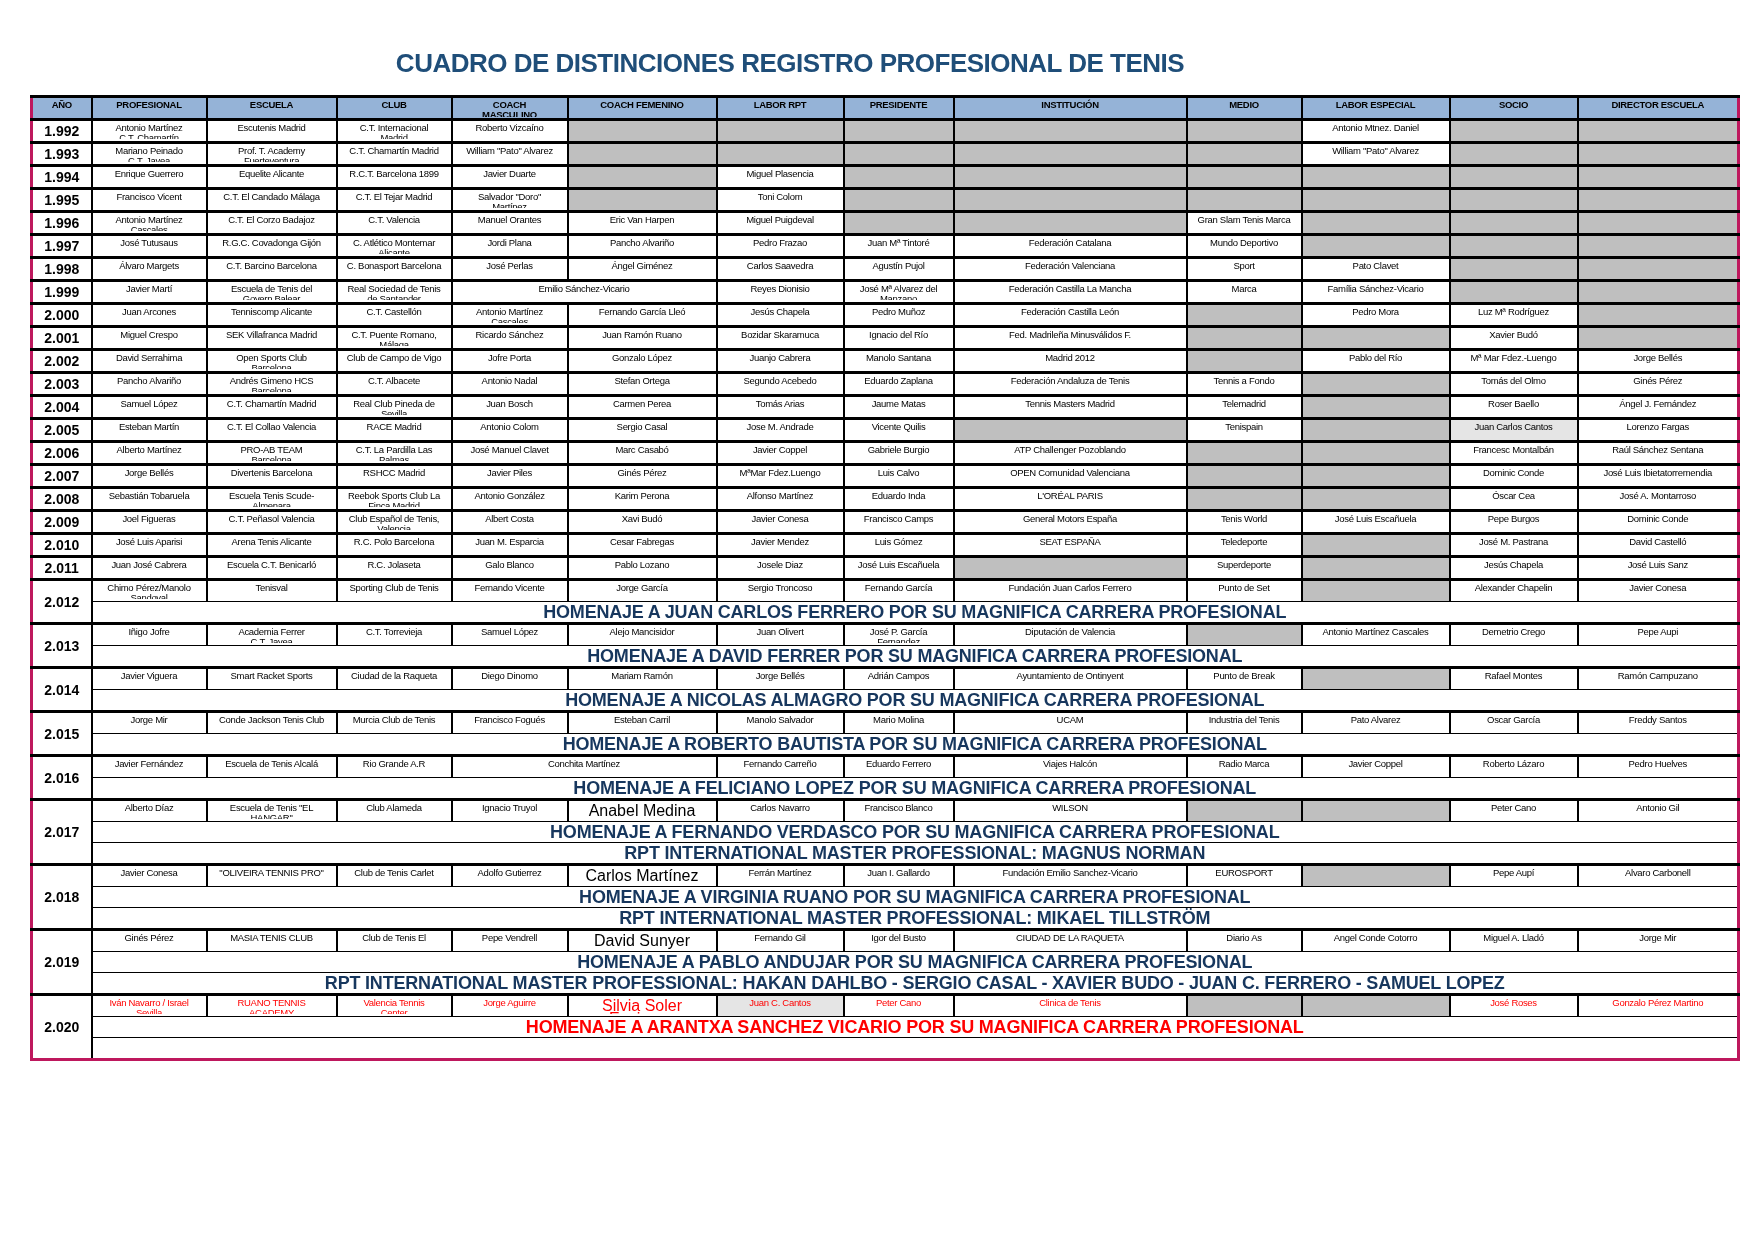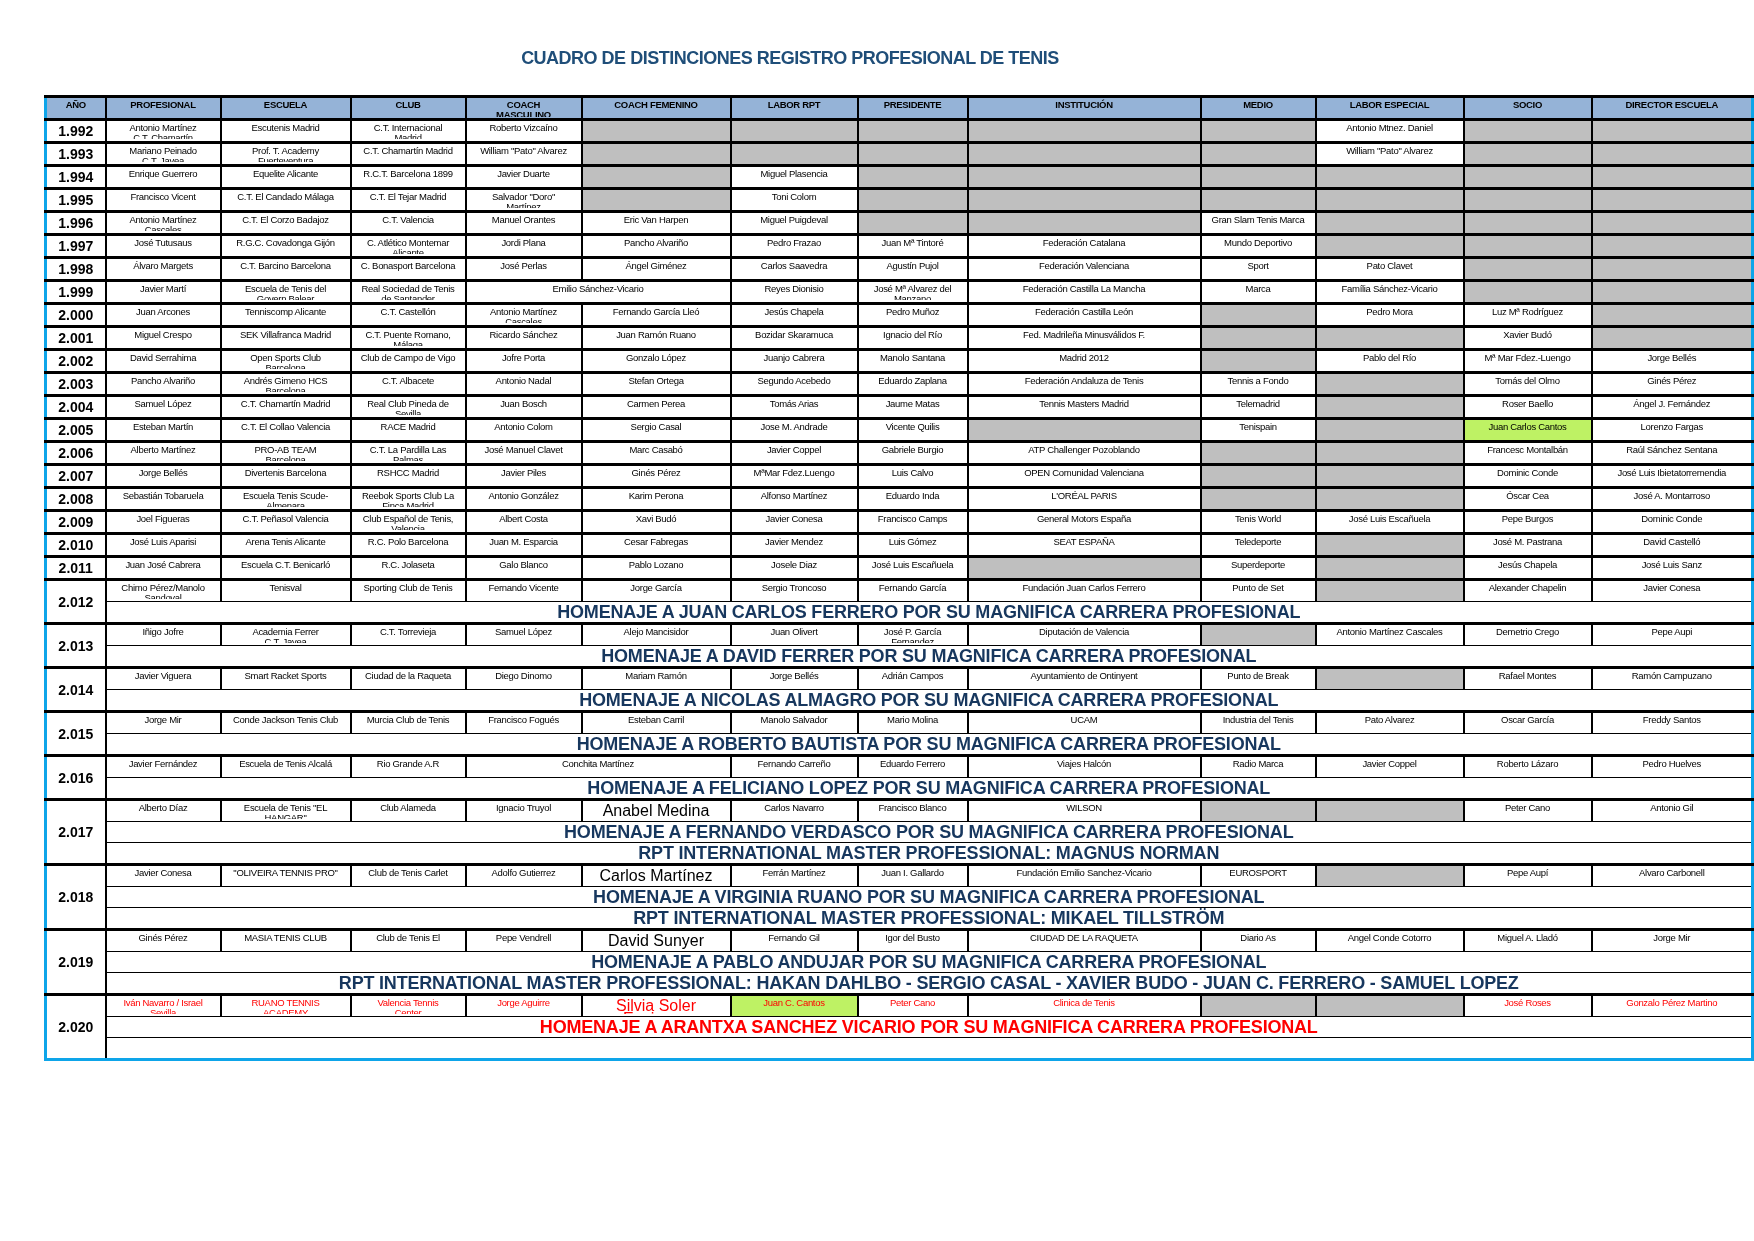--- a/index.html
+++ b/index.html
@@ -1,31 +1,31 @@
 <!DOCTYPE html>
 <html><head>
 <meta charset="utf-8">
 <style>
   html,body{margin:0;padding:0;background:#ffffff;}
   body{width:1754px;height:1241px;position:relative;font-family:"Liberation Sans",sans-serif;}
   .title{position:absolute;left:30px;top:48px;width:1520px;text-align:center;
-         font-size:18px;font-weight:bold;color:#1F4E79;letter-spacing:-0.5px;}
-  table{border-collapse:collapse;table-layout:fixed;position:absolute;left:44px;top:95px;
-        border:3px solid #0ea5e9;}
+         font-size:26px;font-weight:bold;color:#1F4E79;letter-spacing:-0.5px;}
+  table{border-collapse:collapse;table-layout:fixed;position:absolute;left:30px;top:95px;
+        border:3px solid #be185d;}
   td{border:1px solid #000;border-left-width:2px;border-right-width:2px;
      padding:0;vertical-align:top;background:#fff;height:20px;overflow:hidden;}
   tr.gs td{border-top:3px solid #000;}
   .c{overflow:hidden;height:16px;padding-top:2px;font-size:9.5px;line-height:9.5px;
      text-align:center;letter-spacing:-0.3px;white-space:pre-line;color:#000;}
   .hd{background:#95B3D7;}
   .hd .c{font-weight:bold;font-size:9.5px;height:17px;}
   .yr{vertical-align:middle;}
   .yr .c{height:auto;font-weight:bold;font-size:14px;letter-spacing:0;}
   .g{background:#BFBFBF;}
-  .h{background:#bef264;}
+  .h{background:#e5e5e5;}
   .big{font-size:16px;line-height:13px;letter-spacing:0;padding-top:3px;height:15px;}
   .red{color:#FF0000;font-weight:normal;}
   .bn .c{font-weight:bold;font-size:18px;letter-spacing:-0.2px;color:#17375E;
          line-height:16px;height:17px;padding-top:2px;}
   .bn.redbn .c{color:#FF0000;}
 </style>
 </head>
 <body>
 
 <div class="title">CUADRO DE DISTINCIONES REGISTRO PROFESIONAL DE TENIS</div>

